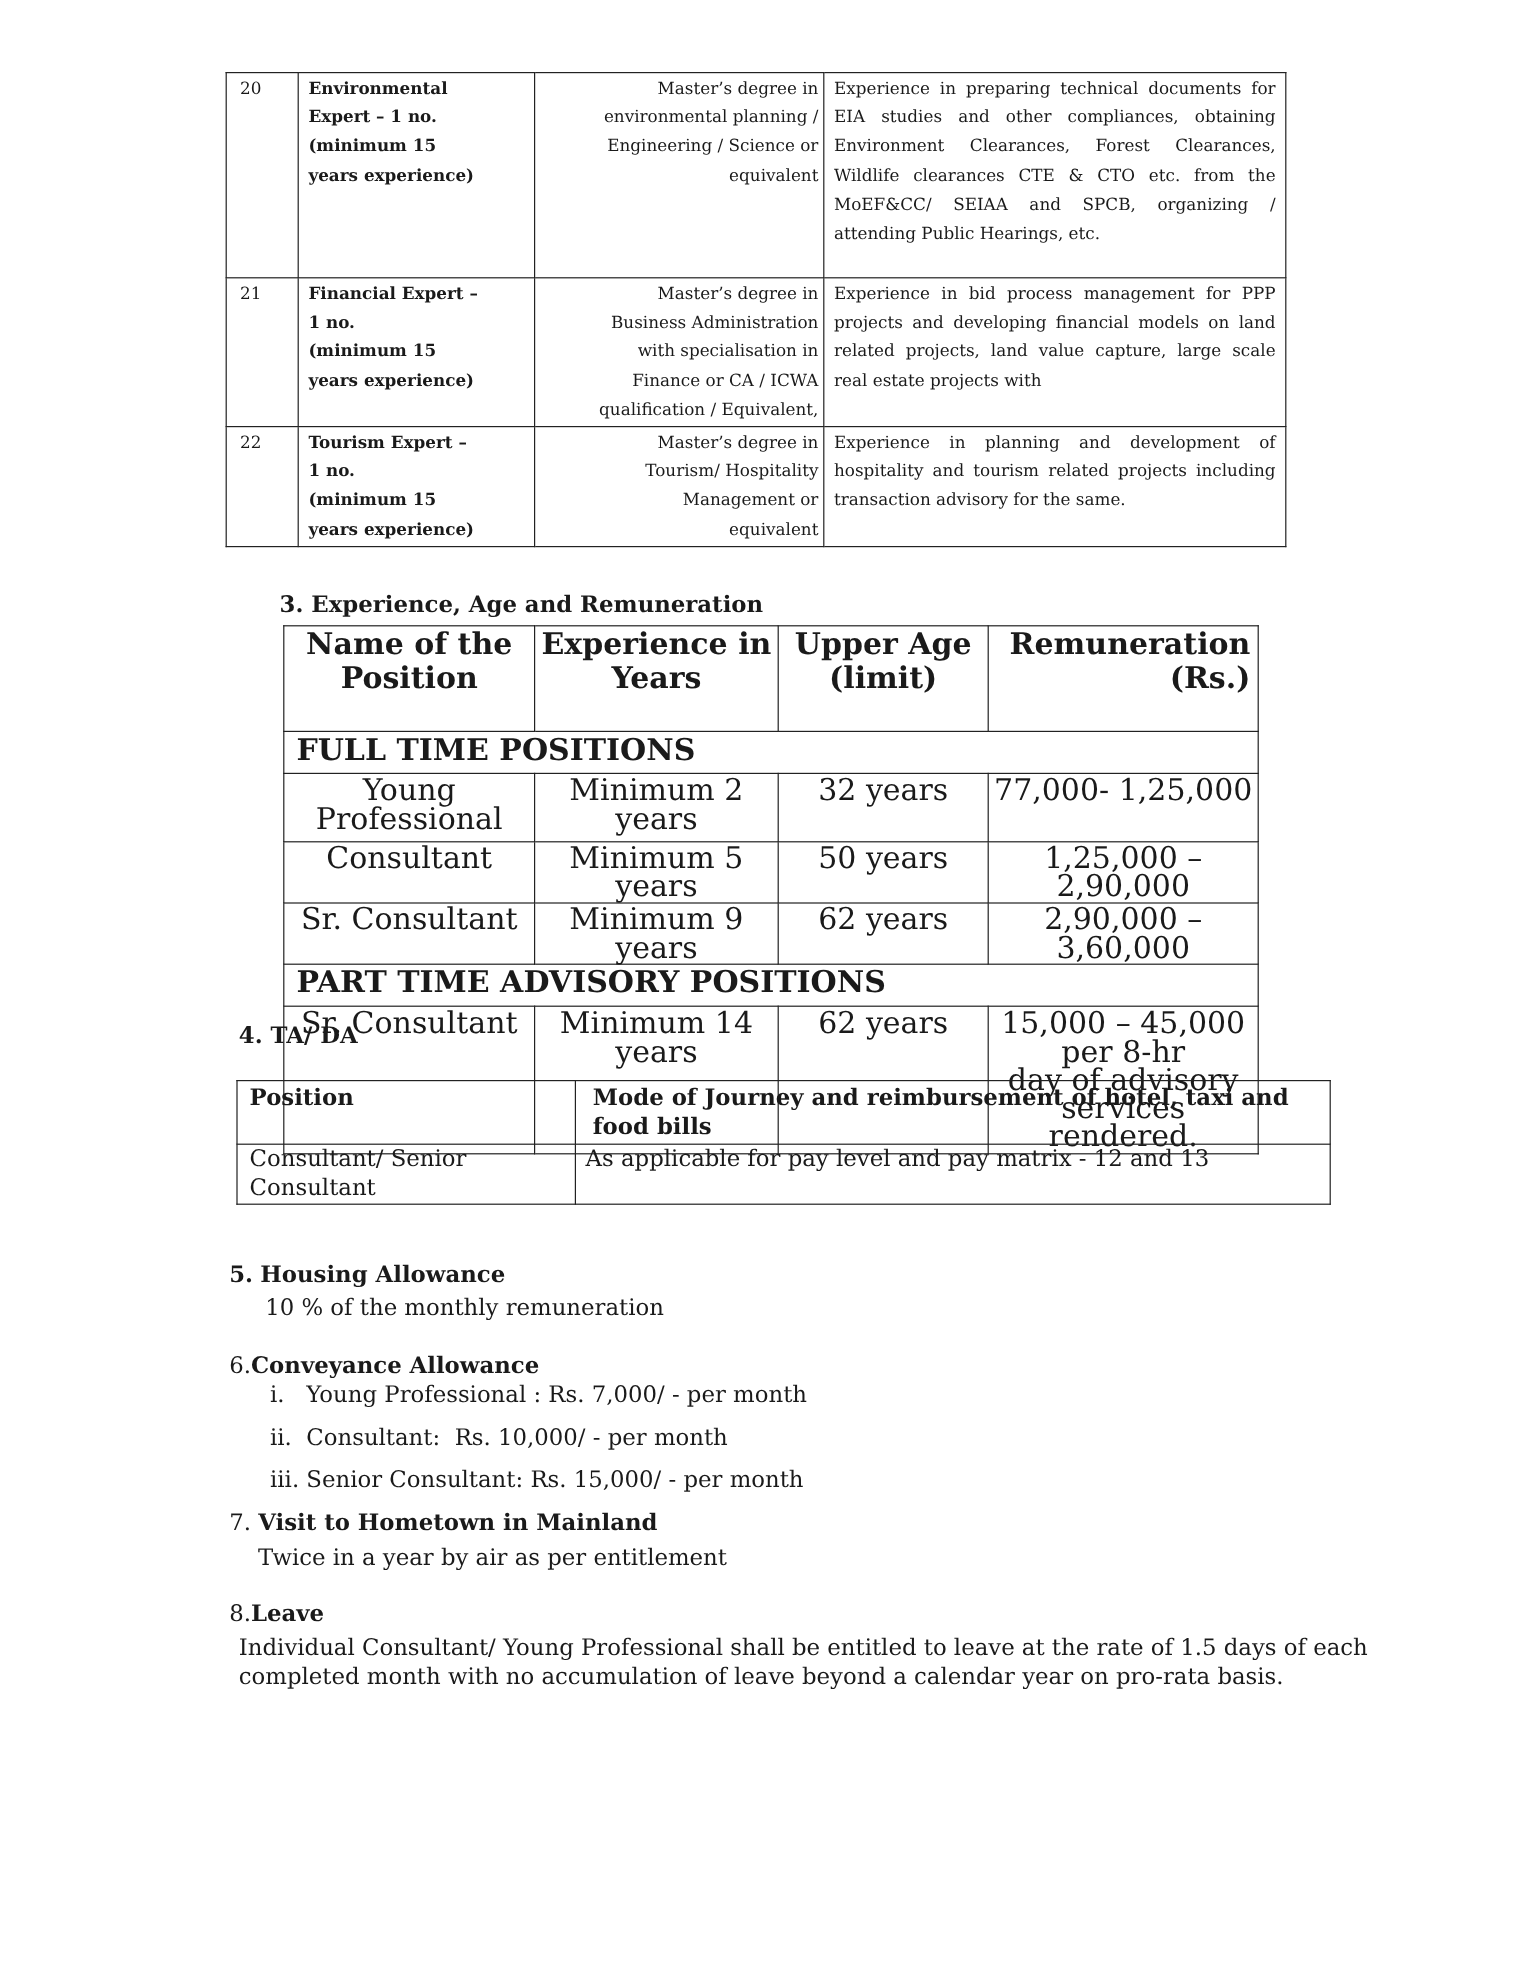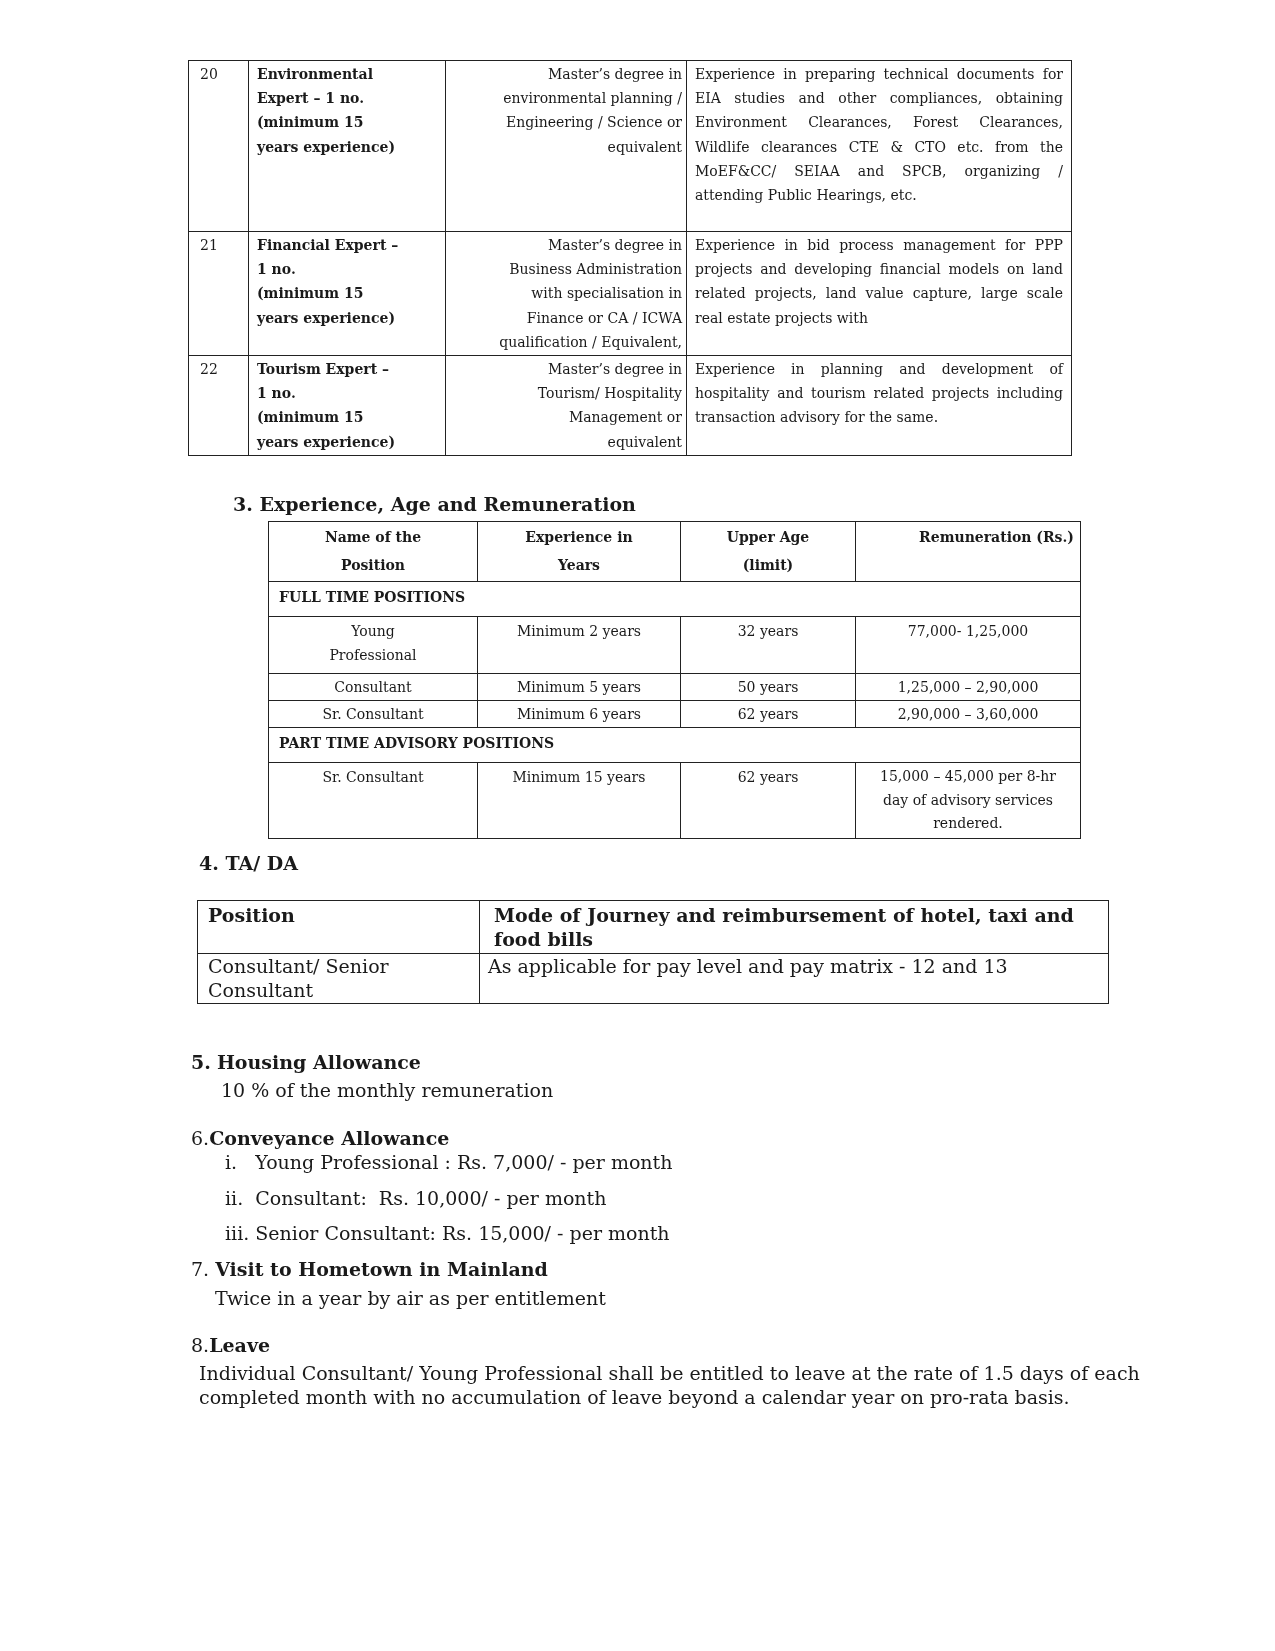--- a/index.html
+++ b/index.html
@@ -19,21 +19,21 @@
   #t1 td.pos { width: 180px; font-weight: bold; }
   #t1 td.qual { width: 232px; text-align: right; padding: 1px 4px; }
   #t1 td.exp { text-align: justify; text-align-last: left; }
   #t1 tr.r20 td { height: 168px; }
   #t1 tr.r21 td { height: 118px; }
   #t1 tr.r22 td { height: 94px; }
 
   .heading { font-weight: bold; font-size: 19px; }
 
   
-  #t2 { left: 236px; top: 521px; width: 813px; font-size: 14px; line-height: 24px; margin-left: 32px; }
+  #t2 { left: 236px; top: 521px; width: 813px; font-size: 25px; line-height: 24px; }
   #t2 td { text-align: center; padding: 2px 4px; }
   #t2 th { font-weight: bold; text-align: center; padding: 1px 4px 2px; height: 53px; line-height: 28px; }
   #t2 th.rem { text-align: right; padding-right: 6px; }
   #t2 td.group { text-align: left; font-weight: bold; padding: 3px 10px; height: 28px; }
   #t2 tr.yp td { height: 52px; }
   #t2 tr.c1 td { height: 23px; padding: 1px 4px; }
   #t2 tr.pt td { height: 68px; }
   #t2 td.last { line-height: 23.5px; }
 
   
@@ -141,30 +141,30 @@
     <td>77,000- 1,25,000</td>
   </tr>
   <tr class="c1">
     <td>Consultant</td>
     <td>Minimum 5 years</td>
     <td>50 years</td>
     <td>1,25,000 – 2,90,000</td>
   </tr>
   <tr class="c1">
     <td>Sr. Consultant</td>
-    <td>Minimum 6 years</td>
+    <td>Minimum 9 years</td>
     <td>62 years</td>
     <td>2,90,000 – 3,60,000</td>
   </tr>
   <tr>
     <td colspan="4" class="group">PART TIME ADVISORY POSITIONS</td>
   </tr>
   <tr class="pt">
     <td>Sr. Consultant</td>
-    <td>Minimum 15 years</td>
+    <td>Minimum 14 years</td>
     <td>62 years</td>
     <td class="last">
       <div>15,000 – 45,000 per 8-hr</div>
       <div>day of advisory services</div>
       <div>rendered.</div>
     </td>
   </tr>
 </tbody>
   </table>
 

